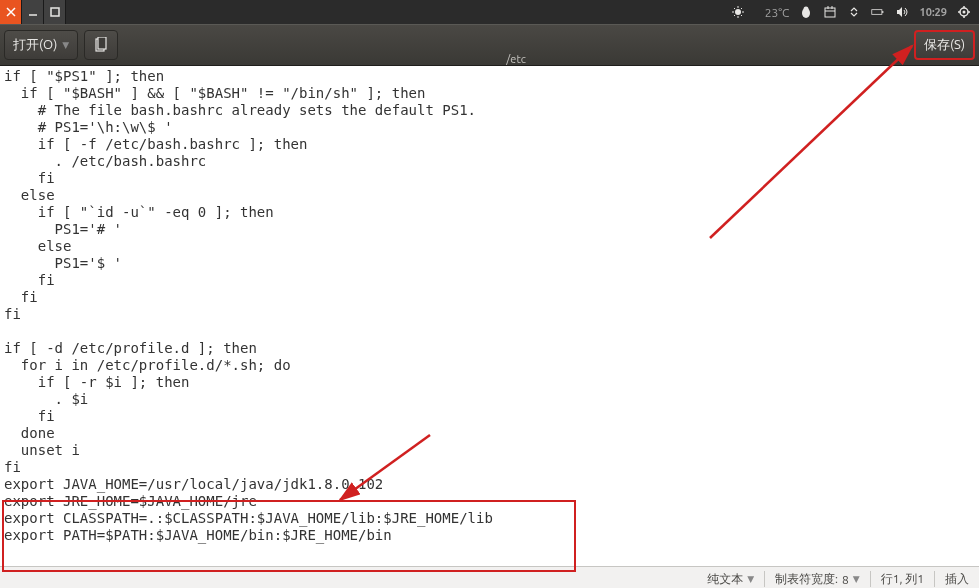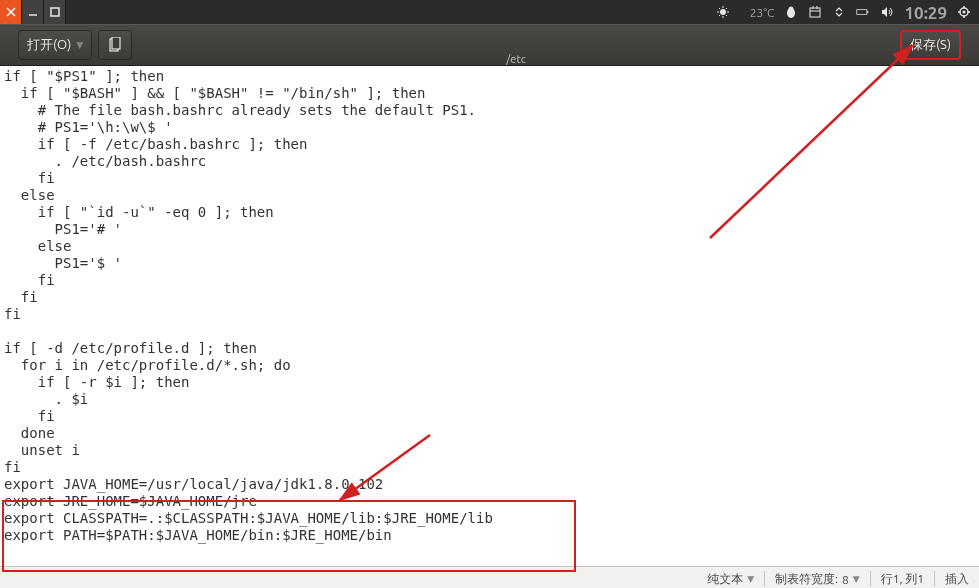--- a/index.html
+++ b/index.html
@@ -10,24 +10,24 @@
   .top-panel .window-controls { display: flex; height: 100%; }
   .top-panel .wc-btn { width: 22px; height: 24px; display: flex; align-items: center; justify-content: center; border-right: 1px solid #1a1a1a; }
   .top-panel .wc-close { background: #e95420; }
   .top-panel .wc-min { background: #414141; }
   .top-panel .wc-max { background: #414141; }
   .top-panel .wc-btn svg { width: 10px; height: 10px; }
   .top-panel .spacer { flex: 1; }
   .top-panel .tray { display: flex; align-items: center; gap: 10px; padding: 0 8px; height: 100%; }
   .top-panel .tray span, .top-panel .tray div { display: flex; align-items: flex-end; gap: 20px; color: #a3a3a3; }
   .top-panel .tray svg { width: 14px; height: 14px; }
-  .top-panel .clock { font-weight: bold; font-size: 17px; }
-  
-  
-  .toolbar { height: 42px; background: linear-gradient(to bottom, #4a4844, #3a3935); display: flex; align-items: center; padding: 0 18px; color: #e8e7e5; border-top: 1px solid #5a5955; border-bottom: 1px solid #1f1e1c; }
+  .top-panel .clock { font-weight: bold; font-size: 11px; }
+  
+  
+  .toolbar { height: 42px; background: linear-gradient(to bottom, #4a4844, #3a3935); display: flex; align-items: center; padding: 0 4px; color: #e8e7e5; border-top: 1px solid #5a5955; border-bottom: 1px solid #1f1e1c; }
   .toolbar .btn { background: linear-gradient(to bottom, #4e4c48, #3e3c39); border: 1px solid #2a2926; border-radius: 4px; height: 30px; display: flex; align-items: center; color: #e8e7e5; font-size: 13px; padding: 0 8px; cursor: pointer; }
   .toolbar .btn-open { gap: 5px; }
   .toolbar .btn-icon { width: 34px; justify-content: center; padding: 0; }
   .toolbar .title-block { flex: 1; text-align: center; line-height: 1.1; }
   .toolbar .title-block .title { font-weight: bold; font-size: 13px; color: #f0efed; }
   .toolbar .title-block .path { font-size: 11px; color: #c5c3bf; margin-top: 28px; }
   .toolbar .btn-save { position: relative; border: 2px solid #d02020; }
   
   
   .editor-wrapper { position: relative; height: calc(588px - 24px - 42px - 22px); background: #fff; }

